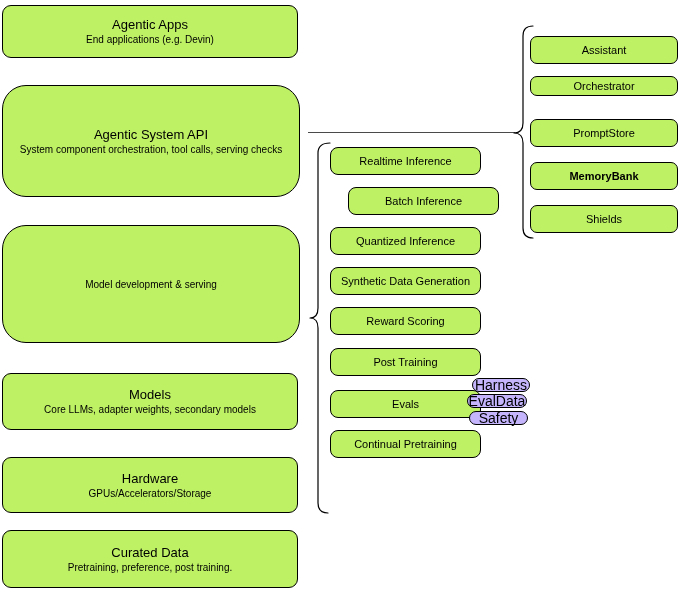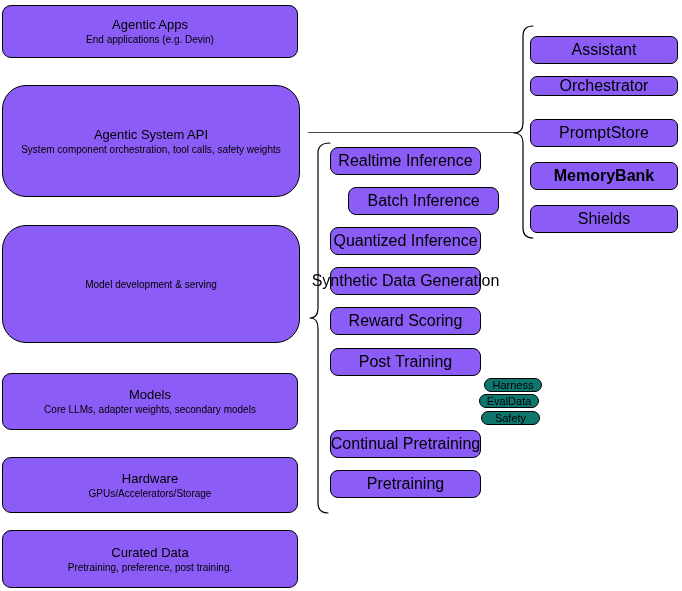--- a/index.html
+++ b/index.html
@@ -9,44 +9,43 @@
     height: 591px;
     background: #ffffff;
     font-family: "Liberation Sans", "DejaVu Sans", sans-serif;
     color: #000000;
     overflow: hidden;
   }
   .node {
     position: absolute;
     box-sizing: border-box;
     border: 1px solid #000000;
-    background: #8b5cf6;
+    background: #bef264;
     display: flex;
     flex-direction: column;
     align-items: center;
     justify-content: center;
     text-align: center;
   }
   .layer-title { font-size: 13px; line-height: 16px; white-space: nowrap; }
   .layer-subtitle { font-size: 10px; line-height: 13px; white-space: nowrap; }
-  .small-label { font-size: 16px; line-height: 14px; white-space: nowrap; }
+  .small-label { font-size: 11px; line-height: 14px; white-space: nowrap; }
   .pill {
     position: absolute;
     box-sizing: border-box;
     border: 1px solid #000000;
     border-radius: 999px;
-    background: #0f766e;
-    font-size: 11px;
+    background: #c4b5fd;
+    font-size: 14px;
     line-height: 12px;
     display: flex;
     align-items: center;
     justify-content: center;
     white-space: nowrap;
     z-index: 5;
-    margin-left: 12px;
   }
   .connector {
     position: absolute;
     height: 1px;
     background: #4a4a4a;
   }
   .brace { position: absolute; }
   .brace path {
     fill: none;
     stroke: #000000;
@@ -60,21 +59,21 @@
 
 <div class="canvas">
 
   <div class="node" style="left:2px; top:5px; width:296px; height:53px; border-radius:9px;">
     <div class="layer-title">Agentic Apps</div>
     <div class="layer-subtitle">End applications (e.g. Devin)</div>
   </div>
 
   <div class="node" style="left:2px; top:85px; width:298px; height:112px; border-radius:24px;">
     <div class="layer-title">Agentic System API</div>
-    <div class="layer-subtitle">System component orchestration, tool calls, safety weights</div>
+    <div class="layer-subtitle">System component orchestration, tool calls, serving checks</div>
   </div>
 
   <div class="node" style="left:2px; top:225px; width:298px; height:118px; border-radius:24px;">
     <div class="layer-subtitle">Model development &amp; serving</div>
   </div>
 
   <div class="node" style="left:2px; top:373px; width:296px; height:57px; border-radius:9px;">
     <div class="layer-title">Models</div>
     <div class="layer-subtitle">Core LLMs, adapter weights, secondary models</div>
   </div>
@@ -98,22 +97,22 @@
   <svg class="brace" style="left:508px; top:20px;" width="30" height="225" viewBox="0 0 30 225">
     <path d="M25,6 Q15,6 15,16 L15,103 Q15,113 6,113 Q15,113 15,123 L15,208 Q15,218 25,218"></path>
   </svg>
 
   <div class="node small-label" style="left:330px; top:147px; width:151px; height:28px; border-radius:8px;">Realtime Inference</div>
   <div class="node small-label" style="left:330px; top:187px; width:151px; height:28px; border-radius:8px;margin-left:18px;">Batch Inference</div>
   <div class="node small-label" style="left:330px; top:227px; width:151px; height:28px; border-radius:8px;">Quantized Inference</div>
   <div class="node small-label" style="left:330px; top:267px; width:151px; height:28px; border-radius:8px;">Synthetic Data Generation</div>
   <div class="node small-label" style="left:330px; top:307px; width:151px; height:28px; border-radius:8px;">Reward Scoring</div>
   <div class="node small-label" style="left:330px; top:348px; width:151px; height:28px; border-radius:8px;">Post Training</div>
+  <div class="node small-label" style="left:330px; top:390px; width:151px; height:28px; border-radius:8px;">Evals</div>
   <div class="node small-label" style="left:330px; top:430px; width:151px; height:28px; border-radius:8px;">Continual Pretraining</div>
-  <div class="node small-label" style="left:330px; top:470px; width:151px; height:28px; border-radius:8px;">Pretraining</div>
 
   <div class="pill" style="left:472px; top:378px; width:58px; height:14px;">Harness</div>
   <div class="pill" style="left:467px; top:394px; width:60px; height:14px;">EvalData</div>
   <div class="pill" style="left:469px; top:411px; width:59px; height:14px;">Safety</div>
 
   <div class="node small-label" style="left:530px; top:36px; width:148px; height:28px; border-radius:7px;">Assistant</div>
   <div class="node small-label" style="left:530px; top:76px; width:148px; height:20px; border-radius:7px;">Orchestrator</div>
   <div class="node small-label" style="left:530px; top:119px; width:148px; height:28px; border-radius:7px;">PromptStore</div>
   <div class="node small-label" style="left:530px; top:162px; width:148px; height:28px; border-radius:7px;font-weight:bold;">MemoryBank</div>
   <div class="node small-label" style="left:530px; top:205px; width:148px; height:28px; border-radius:7px;">Shields</div>

